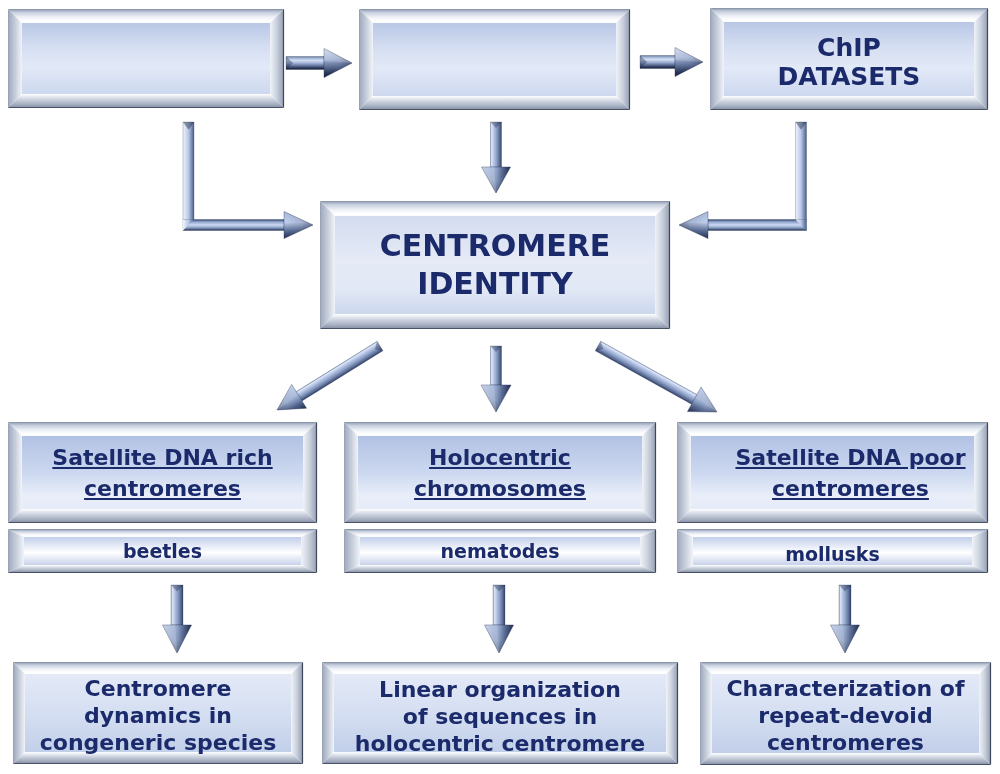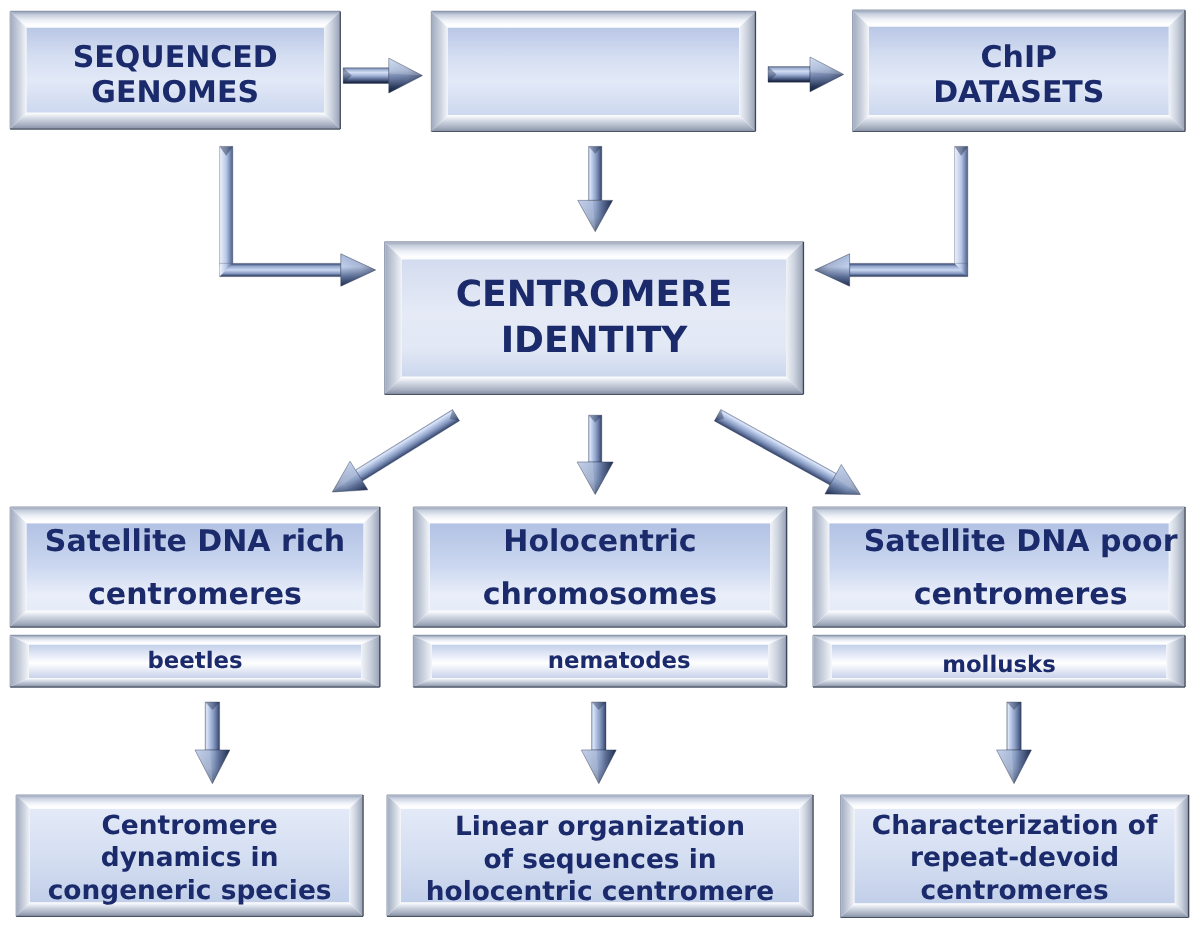--- a/index.html
+++ b/index.html
@@ -9,21 +9,21 @@
   }
   #arrow-layer{position:absolute;left:0;top:0;width:1000px;height:774px;}
   .fbox{
     position:absolute;box-sizing:border-box;
     display:flex;align-items:center;justify-content:center;text-align:center;
     color:#1a2a6b;font-weight:bold;white-space:pre-line;
   }
   .fs-top{font-size:25px;line-height:29px;}
   .fs-top span{position:relative;top:3px;}
   .fs-bot span{position:relative;top:2px;}
-  .fs-mid{font-size:25px;line-height:44px;}
+  .fs-mid{font-size:22px;line-height:31px;text-decoration:underline;}
   .fs-ci {font-size:30px;line-height:38px;}
   .fs-bar{font-size:19px;line-height:25px;}
   .fs-bot{font-size:22px;line-height:27px;}
 </style>
 </head>
 <body>
 
 <div id="canvas">
   <svg id="arrow-layer" viewBox="0 0 1000 774" xmlns="http://www.w3.org/2000/svg">
       <defs>
@@ -840,24 +840,20 @@
       </g>
       <g>
         <polygon points="839.0,585.0 839.0,625.0 851.0,625.0 851.0,585.0" fill="url(#g97)" stroke="#2c3854" stroke-width="0.7" stroke-linejoin="round" stroke-opacity="0.4"></polygon>
         <polygon points="830.5,625.0 845.0,653.0 859.5,625.0" fill="url(#g98)" stroke="#2c3854" stroke-width="0.8" stroke-linejoin="round" stroke-opacity="0.5"></polygon>
         <polygon points="830.5,625.0 845.0,653.0 859.5,625.0" fill="url(#g99)"></polygon>
         <polygon points="830.5,625.0 845.0,653.0 843.3,625.0" fill="rgba(255,255,255,0.18)"></polygon>
         <polygon points="839.0,585.0 851.0,585.0 845.0,591.6" fill="rgba(30,42,70,0.38)"></polygon>
       </g>
     </svg>
 
-  <div class="fbox fs-top" style="left: 9px; top: 10px; width: 274px; height: 97px; padding: 13px;">
-    <span>SEQUENCED
-GENOMES</span>
-  </div>
   <div class="fbox fs-top" style="left: 711px; top: 9px; width: 276px; height: 100px; padding: 13px;">
     <span>ChIP
 DATASETS</span>
   </div>
 
   <div class="fbox fs-ci" style="left: 321px; top: 202px; width: 348px; height: 126px; padding: 14px;">
     <span>CENTROMERE
 IDENTITY</span>
   </div>
 
@@ -870,21 +866,21 @@
 chromosomes</span>
   </div>
   <div class="fbox fs-mid" style="left: 678px; top: 423px; width: 309px; height: 99px; padding: 13px; margin-left: 18px;">
     <span>Satellite DNA poor
 centromeres</span>
   </div>
 
   <div class="fbox fs-bar" style="left: 9px; top: 530px; width: 307px; height: 42px; padding: 7px 15px;">
     <span>beetles</span>
   </div>
-  <div class="fbox fs-bar" style="left: 345px; top: 530px; width: 310px; height: 42px; padding: 7px 15px; margin-left: 16px;">
+  <div class="fbox fs-bar" style="left: 345px; top: 530px; width: 310px; height: 42px; padding: 7px 15px;">
     <span>nematodes</span>
   </div>
   <div class="fbox fs-bar" style="left: 678px; top: 530px; width: 309px; height: 42px; padding: 24px 15px;">
     <span>mollusks</span>
   </div>
 
   <div class="fbox fs-bot" style="left: 14px; top: 663px; width: 288px; height: 100px; padding: 11px;">
     <span>Centromere
 dynamics in
 congeneric species</span>

